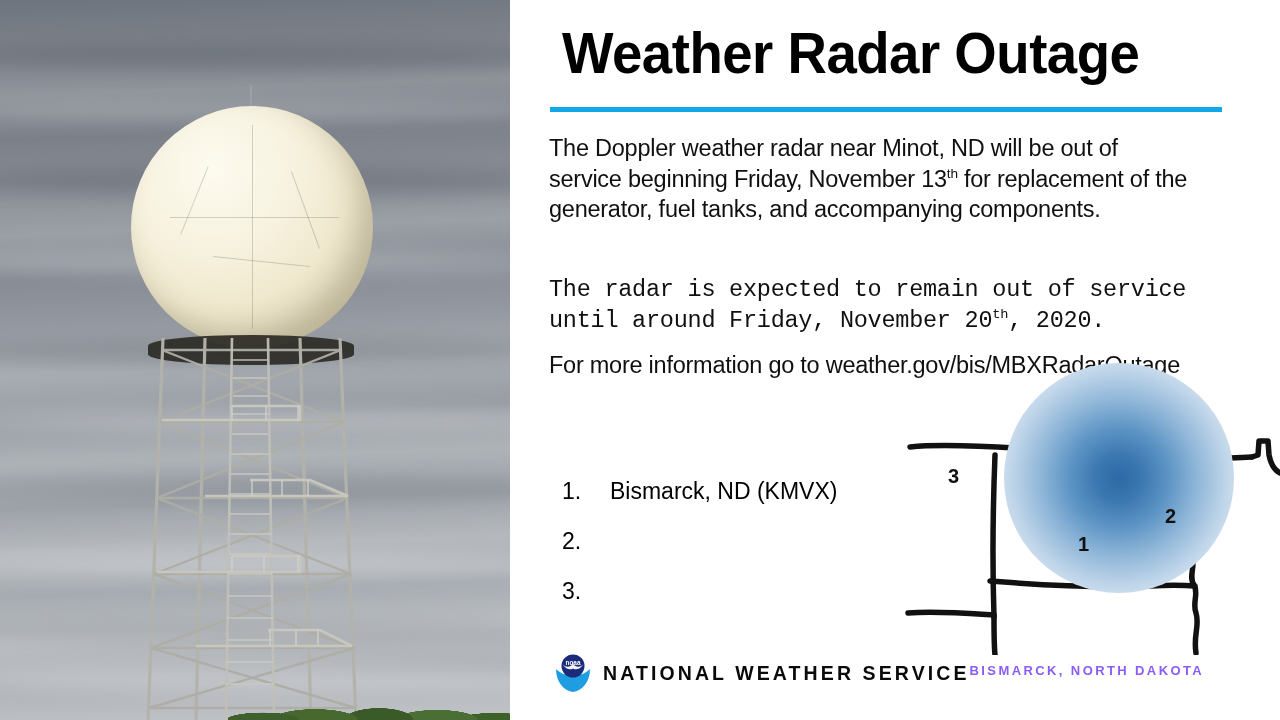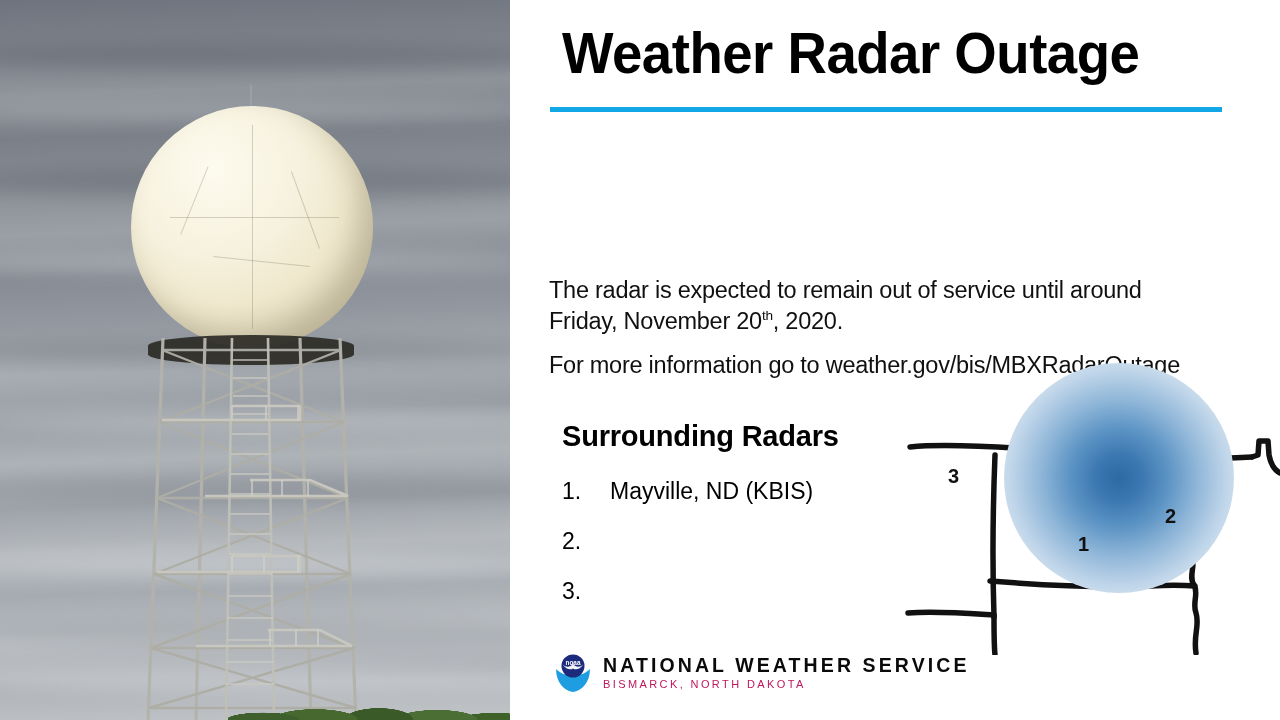--- a/index.html
+++ b/index.html
@@ -169,21 +169,21 @@
     position: absolute;
     left: 39px;
     font-size: 23.5px;
     line-height: 30.5px;
     letter-spacing: -0.25px;
     font-weight: 400;
     color: #101010;
   }
   .para sup { font-size: 0.58em; vertical-align: super; line-height: 0; }
   #para1 { top: 133px; width: 640px; }
-  #para2 { top: 275px; width: 640px; }
+  #para2 { top: 275px; width: 640px; font-family: Liberation Mono, monospace; }
   #para3 { top: 350px; width: 755px; white-space: nowrap; }
 
   .section-heading {
     position: absolute;
     left: 52px;
     top: 420px;
     font-size: 29px;
     font-weight: bold;
     letter-spacing: -0.2px;
   }
@@ -248,34 +248,34 @@
     display: flex;
     align-items: center;
   }
   .logo-emblem {
     position: relative;
     width: 42px;
     height: 42px;
     flex: 0 0 42px;
     margin-right: 9px;
   }
-  .logo-text { display: flex; flex-direction: column; justify-content: center; }
+  .logo-text { display: flex; flex-direction: row; justify-content: center; }
   .logo-line1 {
     font-size: 19.5px;
     font-weight: bold;
     letter-spacing: 3.1px;
     line-height: 21px;
     color: #0a0a0a;
   }
   .logo-line2 {
-    font-size: 11px;
-    font-weight: normal;
+    font-size: 13px;
+    font-weight: bold;
     letter-spacing: 2.4px;
     line-height: 16px;
-    color: #be185d;
+    color: #8b5cf6;
   }
 </style>
 </head>
 <body>
 
 <div id="graphic">
 
   <div class="photo-panel">
     <div class="sky"></div>
     <div class="cloud-streak cs1"></div>
@@ -380,29 +380,29 @@
     </svg>
 
     <div class="trees"></div>
   </div>
 
   <div class="content">
 
     <div class="title">Weather Radar Outage</div>
     <div class="rule" style="background: rgb(18, 168, 232);"></div>
 
+    <div class="para" id="para1">The Doppler weather radar near Minot, ND will be out of service beginning Friday, November 13<sup>th</sup> for replacement of the generator, fuel tanks, and accompanying components.</div>
     <div class="para" id="para2">The radar is expected to remain out of service until around Friday, November 20<sup>th</sup>, 2020.</div>
     <div class="para" id="para3">For more information go to weather.gov/bis/MBXRadarOutage</div>
 
-    <div class="section-heading">Surrounding Radars</div>
 
     <ul class="radar-list">
       <li>
         <span class="num">1.</span>
-        <span class="label">Mayville, ND (KBIS)</span>
+        <span class="label">Bismarck, ND (KMVX)</span>
       </li>
       <li>
         <span class="num">2.</span>
       </li>
       <li>
         <span class="num">3.</span>
       </li>
     </ul>
 
     <div class="map">

